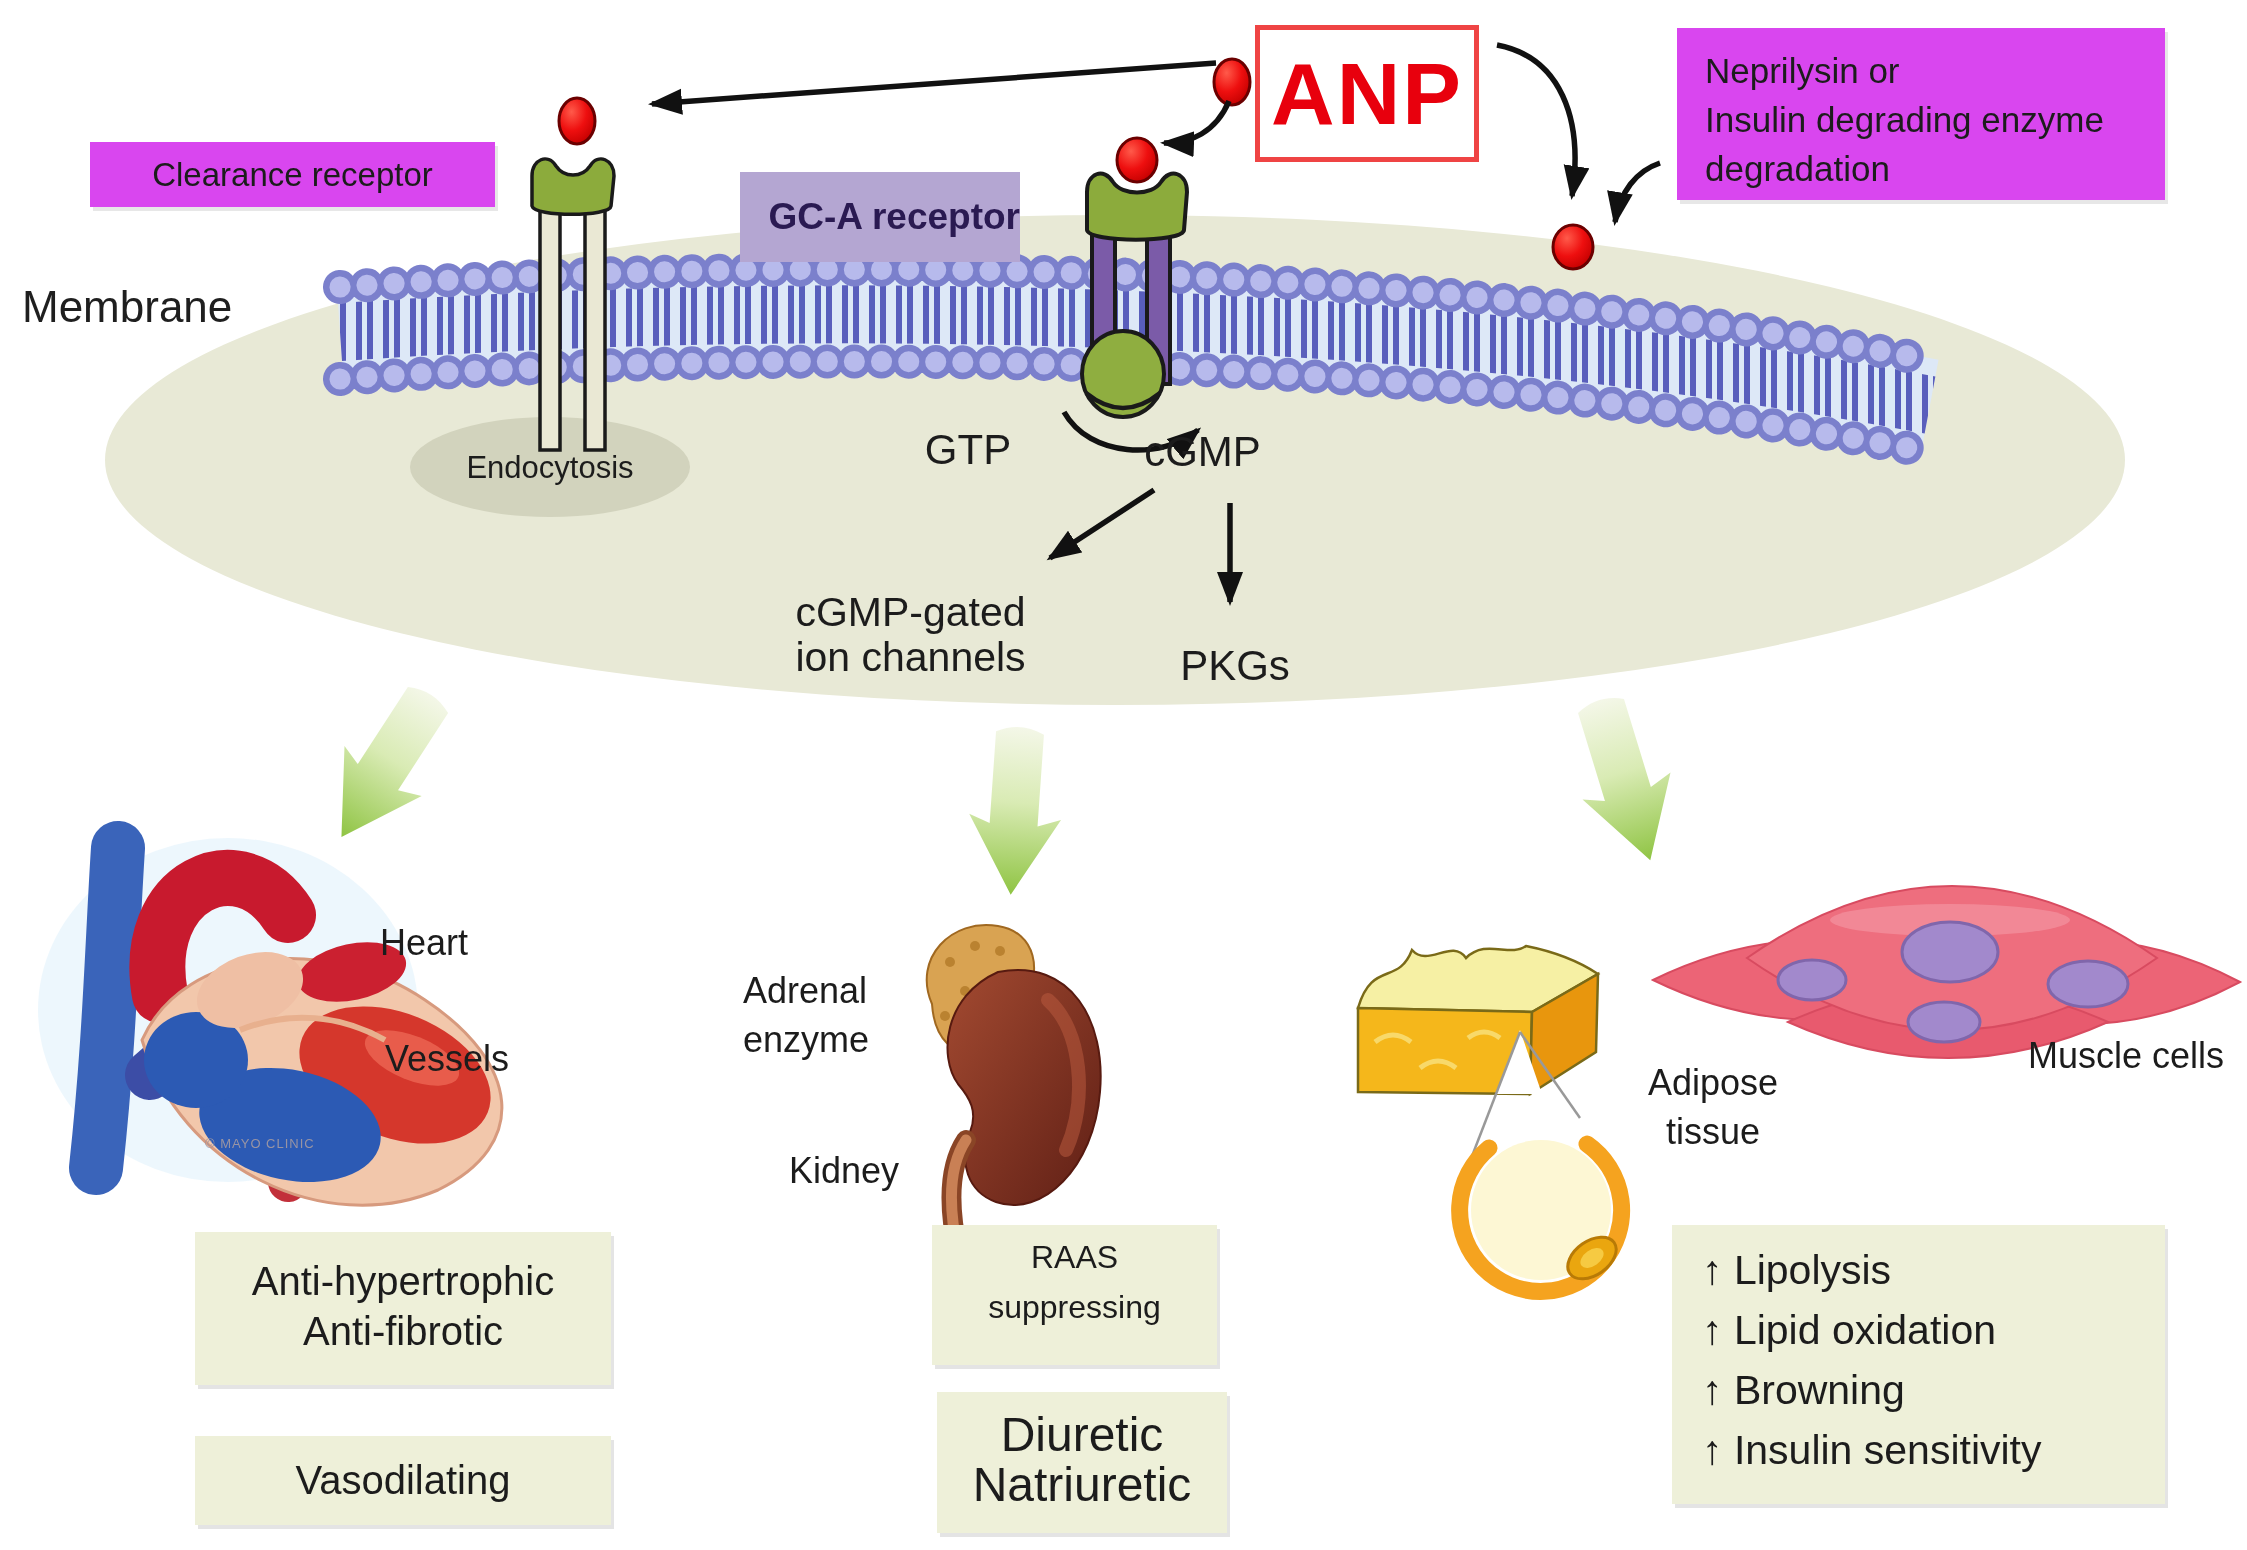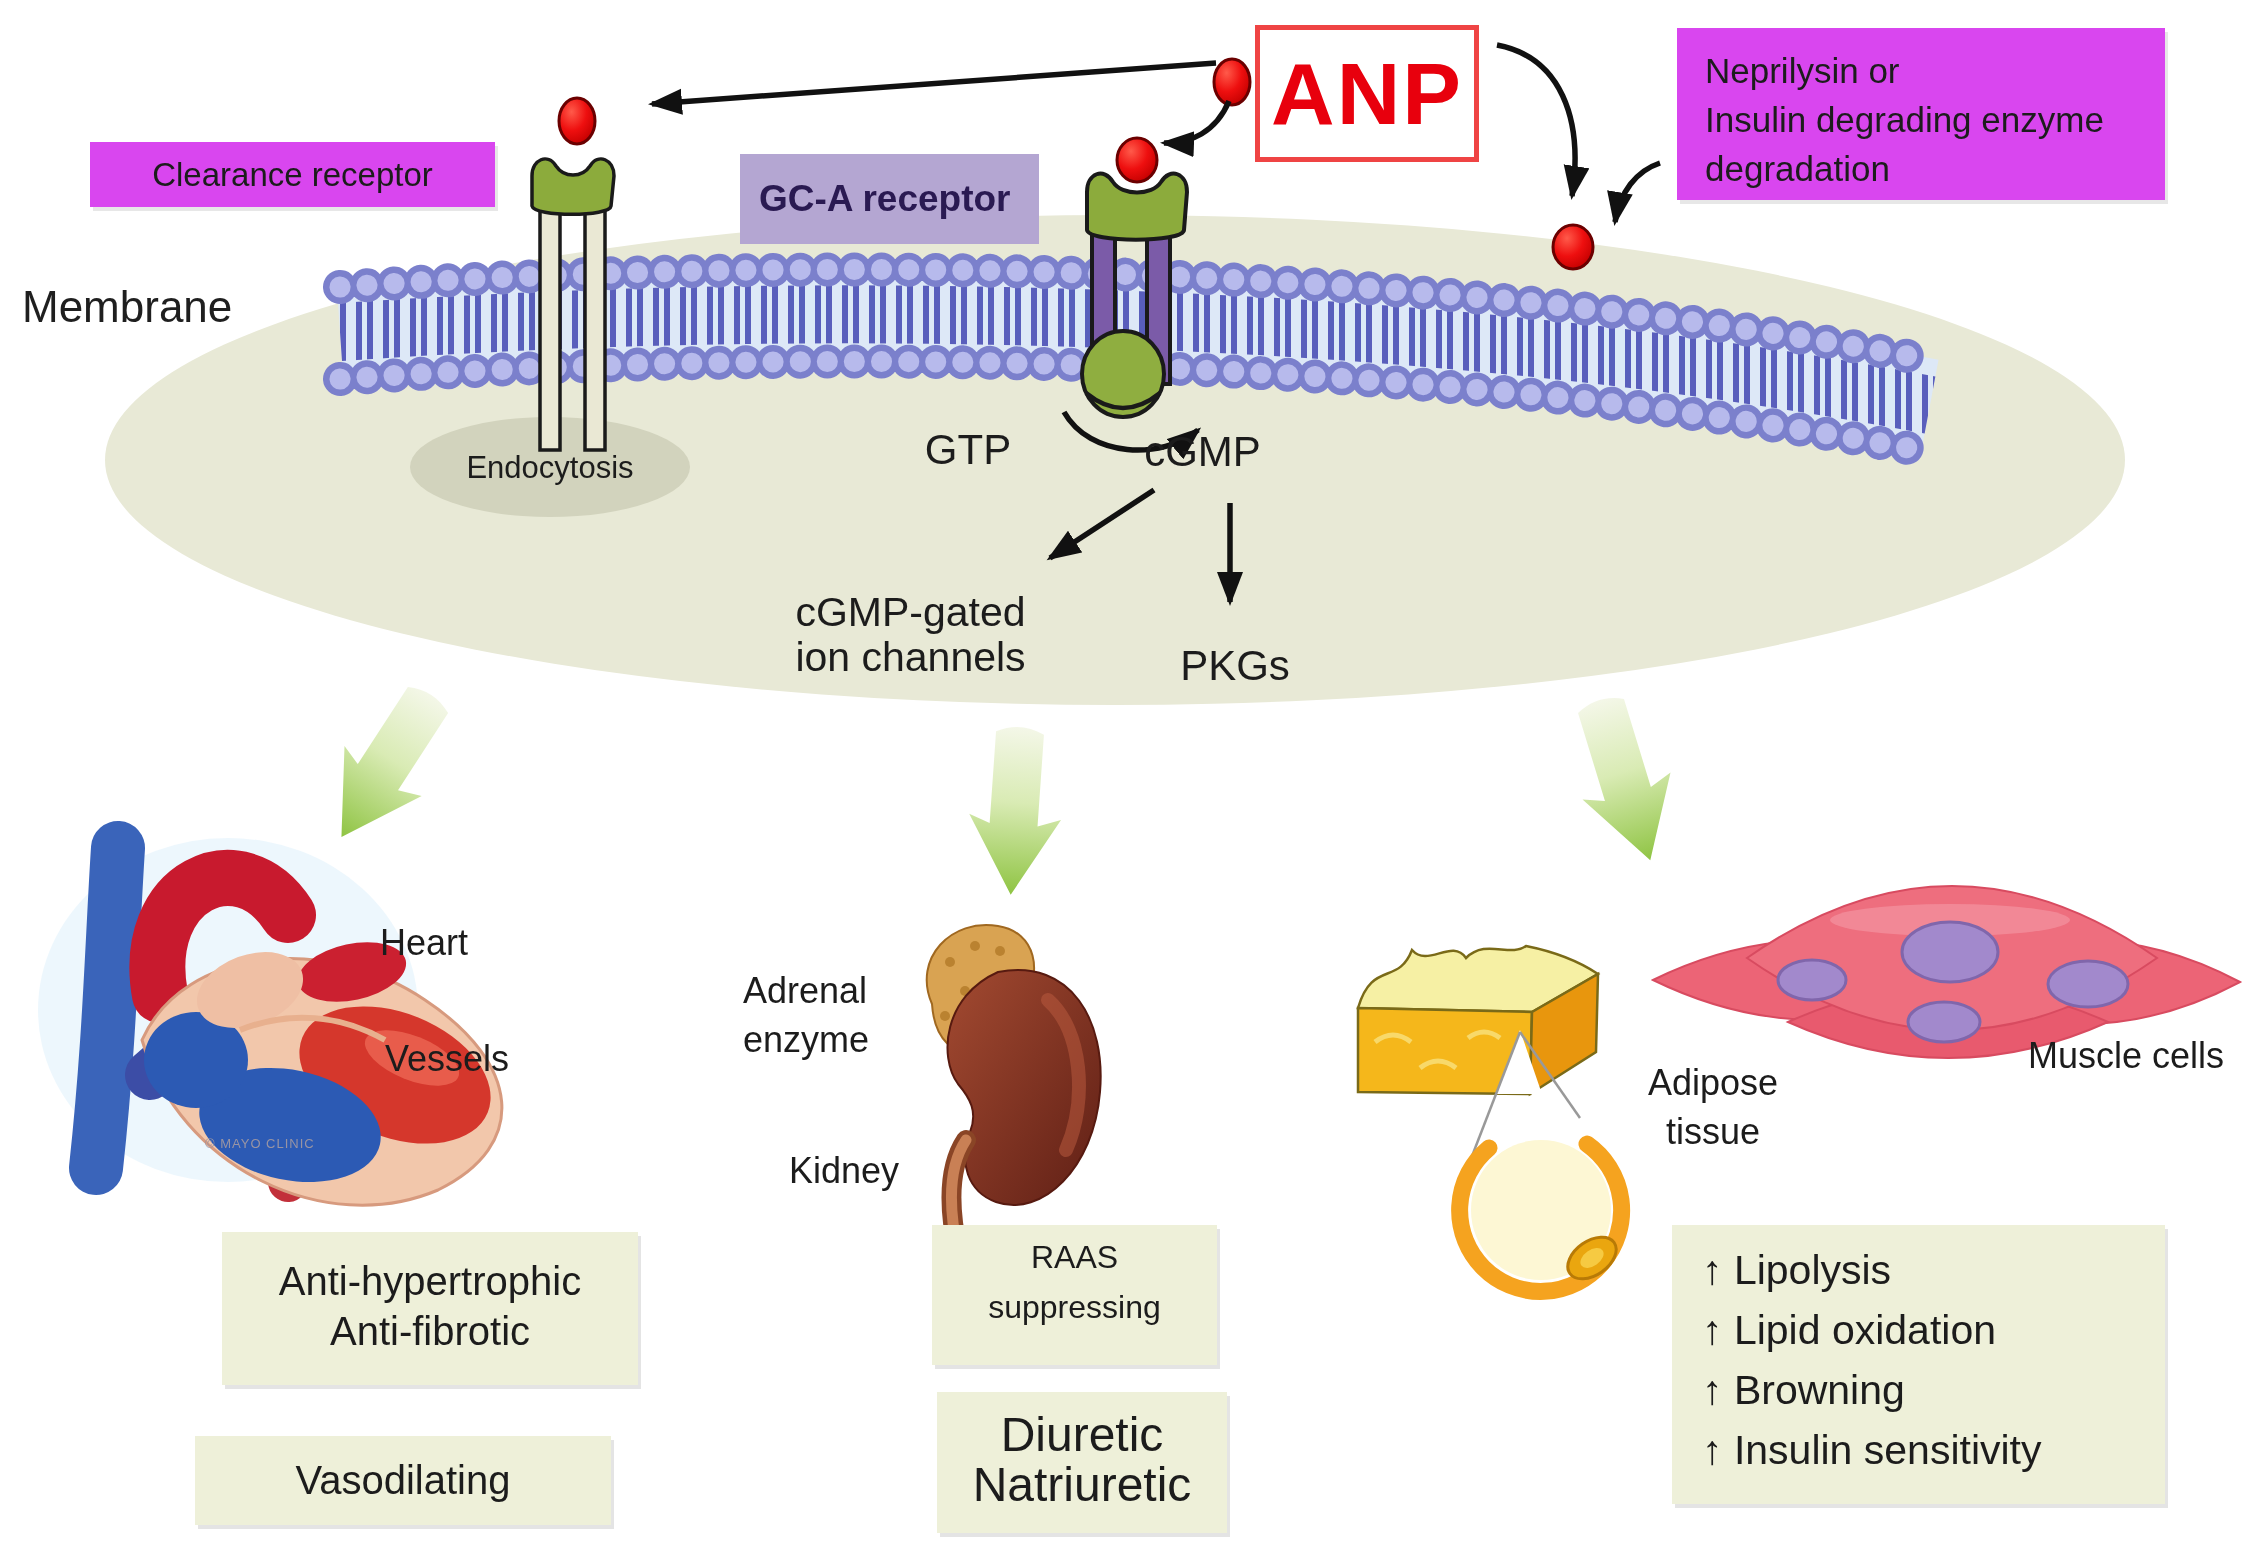--- a/index.html
+++ b/index.html
@@ -5,41 +5,41 @@
   html,body{margin:0;padding:0;background:#ffffff;}
   #canvas{
     position:relative;width:2247px;height:1550px;background:#ffffff;overflow:hidden;
     font-family:"Liberation Sans", sans-serif;color:#1c1c1c;
   }
   #canvas svg{position:absolute;left:0;top:0;}
   .lbl{position:absolute;white-space:nowrap;}
   .kbox{position:absolute;background:#d946ef;box-shadow:3px 4px 0 rgba(120,120,120,.18);}
   .lightbox{position:absolute;background:#eef0d9;box-shadow:3px 4px 0 rgba(120,120,120,.20);text-align:center;}
   .clearance-box{left:90px;top:142px;width:405px;height:65px;line-height:65px;text-align:center;font-size:33px;}
-  .gca-box{left:740px;top:154px;width:280px;height:90px;line-height:90px;text-align:left;
-           background:#b4a6d2;font-size:37px;font-weight:bold;color:#2a1a52;padding-left:19px;}
+  .gca-box{left:740px;top:172px;width:280px;height:90px;line-height:90px;text-align:right;
+           background:#b4a6d2;font-size:37px;font-weight:bold;color:#2a1a52;}
   .anp-box{position:absolute;left:1255px;top:25px;width:214px;height:127px;background:#ffffff;
            border:5px solid #ef4444;text-align:center;line-height:127px;}
   .anp-box span{font-size:88px;font-weight:bold;color:#e8000d;letter-spacing:2px;}
   .nep-box{left:1677px;top:28px;width:488px;height:172px;padding:18px 0 0 28px;box-sizing:border-box;
            font-size:35px;line-height:49px;}
   .membrane-lbl{left:22px;top:282px;font-size:44px;color:#1f1f1f;}
   .endo-lbl{left:410px;top:450px;width:280px;text-align:center;font-size:31px;}
   .gtp-lbl{left:898px;top:426px;width:140px;text-align:center;font-size:42px;}
   .cgmp-lbl{left:1130px;top:428px;width:145px;text-align:center;font-size:42px;}
   .chan-lbl{left:768px;top:590px;width:285px;text-align:center;font-size:41px;line-height:45px;}
   .pkgs-lbl{left:1160px;top:642px;width:150px;text-align:center;font-size:42px;}
   .organ-lbl{font-size:36px;}
   .heart-lbl{left:380px;top:922px;}
   .vessels-lbl{left:385px;top:1038px;}
   .adrenal-lbl{left:743px;top:966px;line-height:49px;}
   .kidney-lbl{left:789px;top:1150px;}
   .adipose-lbl{left:1613px;top:1058px;width:200px;text-align:center;line-height:49px;}
   .muscle-lbl{left:2028px;top:1035px;}
-  .box-cardiac{left:195px;top:1232px;width:416px;height:153px;font-size:40px;line-height:50px;padding-top:24px;box-sizing:border-box;margin-left:27px;}
+  .box-cardiac{left:195px;top:1232px;width:416px;height:153px;font-size:40px;line-height:50px;padding-top:24px;box-sizing:border-box;}
   .box-vaso{left:195px;top:1436px;width:416px;height:89px;font-size:40px;line-height:89px;}
   .box-raas{left:932px;top:1225px;width:285px;height:140px;font-size:32px;line-height:50px;padding-top:7px;box-sizing:border-box;}
   .box-diur{left:937px;top:1392px;width:290px;height:141px;font-size:48px;line-height:50px;padding-top:18px;box-sizing:border-box;}
   .box-meta{left:1672px;top:1225px;width:493px;height:279px;text-align:left;font-size:41px;line-height:60px;
             padding:15px 0 0 30px;box-sizing:border-box;}
   .watermark{left:205px;top:1136px;font-size:13px;color:#9894a4;letter-spacing:1px;}
 </style>
 </head>
 <body>
 

